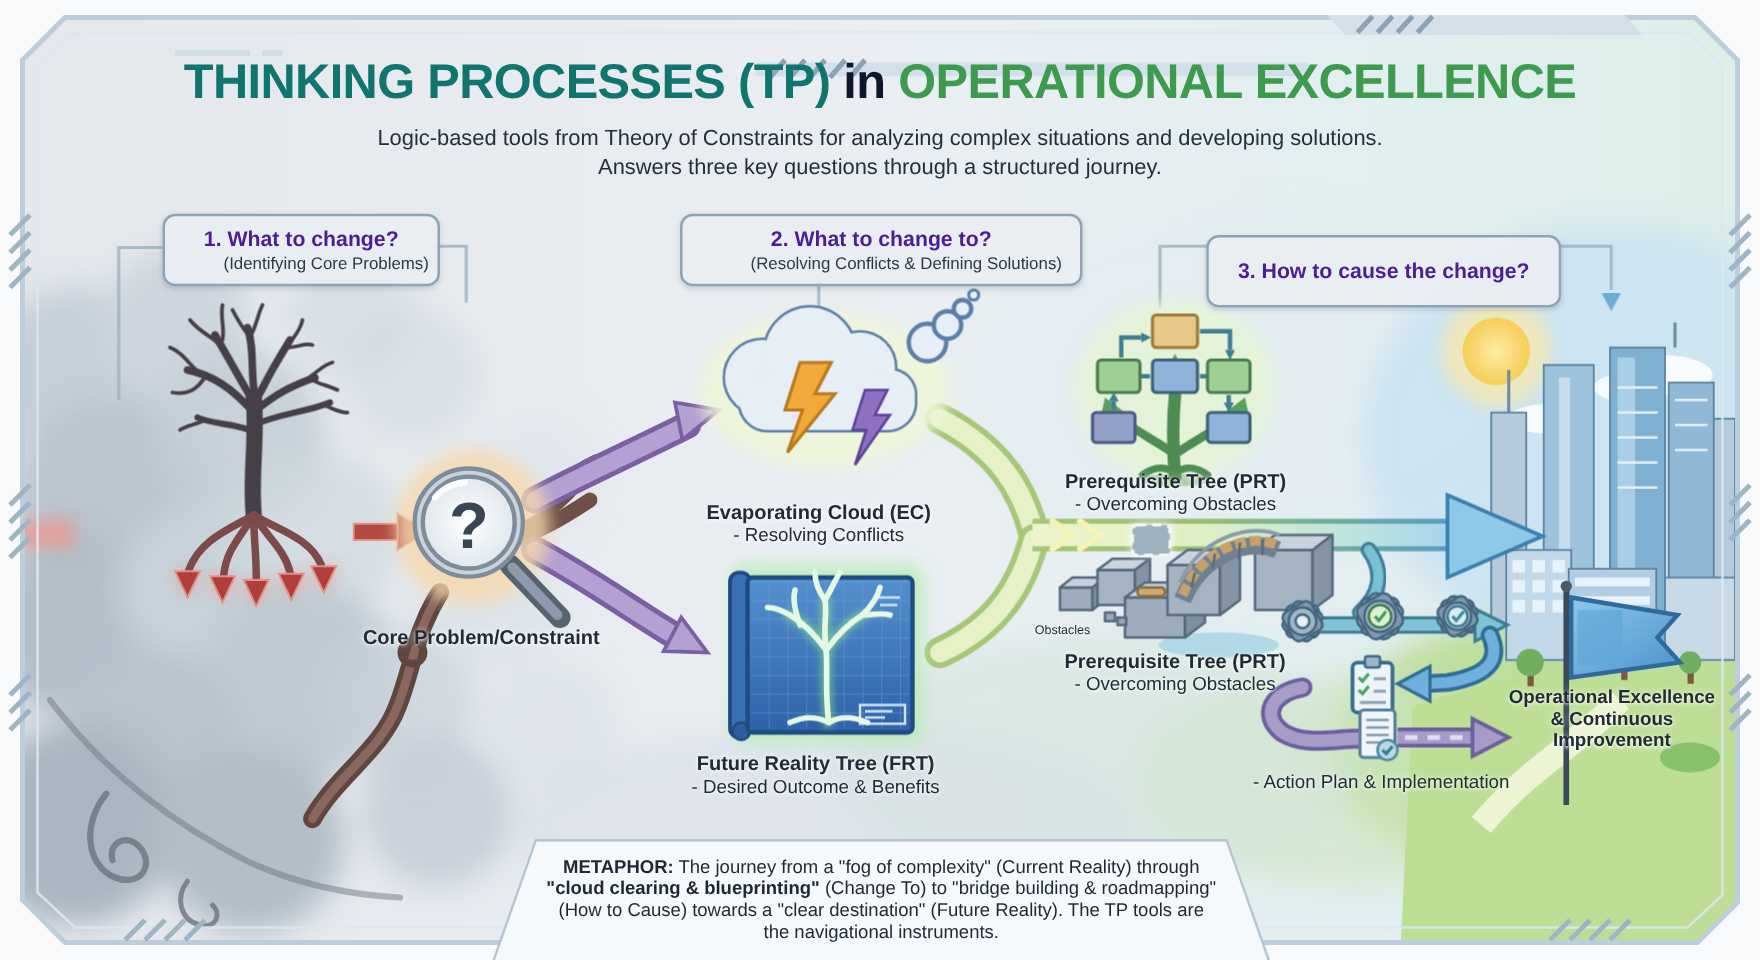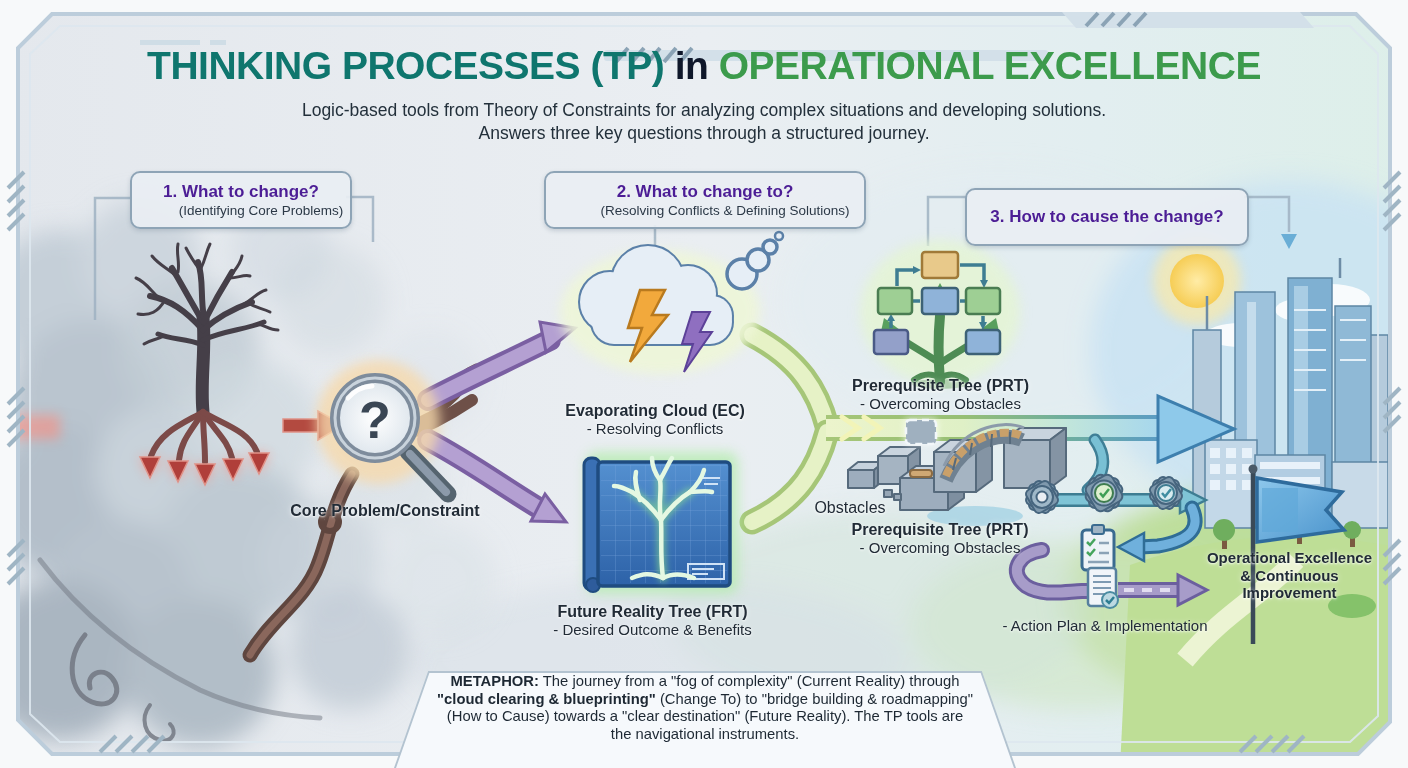--- a/index.html
+++ b/index.html
@@ -31,35 +31,35 @@
   #qbox3{left:965px;top:188px;width:280px;height:54px;}
   .lbl{position:absolute;text-align:center;color:#212b36;
        text-shadow:0 1px 2px rgba(255,255,255,0.85),0 0 6px rgba(255,255,255,0.6);}
   .lbl .l1{font-weight:800;font-size:16px;line-height:19px;}
   .lbl .l2{font-weight:500;font-size:15px;line-height:18px;}
   #lbl-crt{left:115px;top:494px;width:170px;}
   #lbl-core{left:290px;top:501px;width:190px;}
   #lbl-ec{left:550px;top:377px;width:210px;margin-top:24px;}
   #lbl-frt{left:540px;top:602px;width:225px;}
   #lbl-prt-top{left:843px;top:376px;width:195px;}
-  #lbl-obstacles{left:805px;top:499px;width:90px;font-size:16px;font-weight:500;}
+  #lbl-obstacles{left:805px;top:499px;width:90px;font-size:10px;font-weight:500;}
   #lbl-prt-bottom{left:840px;top:520px;width:200px;}
   #lbl-tt{left:985px;top:617px;width:240px;}
   #lbl-outcome{left:1202px;top:549px;width:175px;}
   #lbl-outcome .l1{font-size:15px;line-height:17.5px;}
   .metaphor-outer{
     position:absolute;left:394px;top:671px;width:622px;height:97px;
     background:#b3c3d0;
     clip-path:polygon(5.5% 0,94.5% 0,100% 100%,0 100%);
   }
   .metaphor-inner{
     position:absolute;left:2px;top:2px;right:2px;bottom:0;
     background:rgba(251,253,255,0.93);
     clip-path:polygon(5.4% 0,94.6% 0,100% 100%,0 100%);
-    display:flex;justify-content:center;
+    display:flex;align-items:center;justify-content:center;
   }
   .metaphor-text{
     width:540px;text-align:center;font-size:14.8px;line-height:17.5px;color:#1d2833;
   }
   .metaphor-text .b{font-weight:800;}
 </style>
 </head>
 <body>
 
 <div id="stage">

